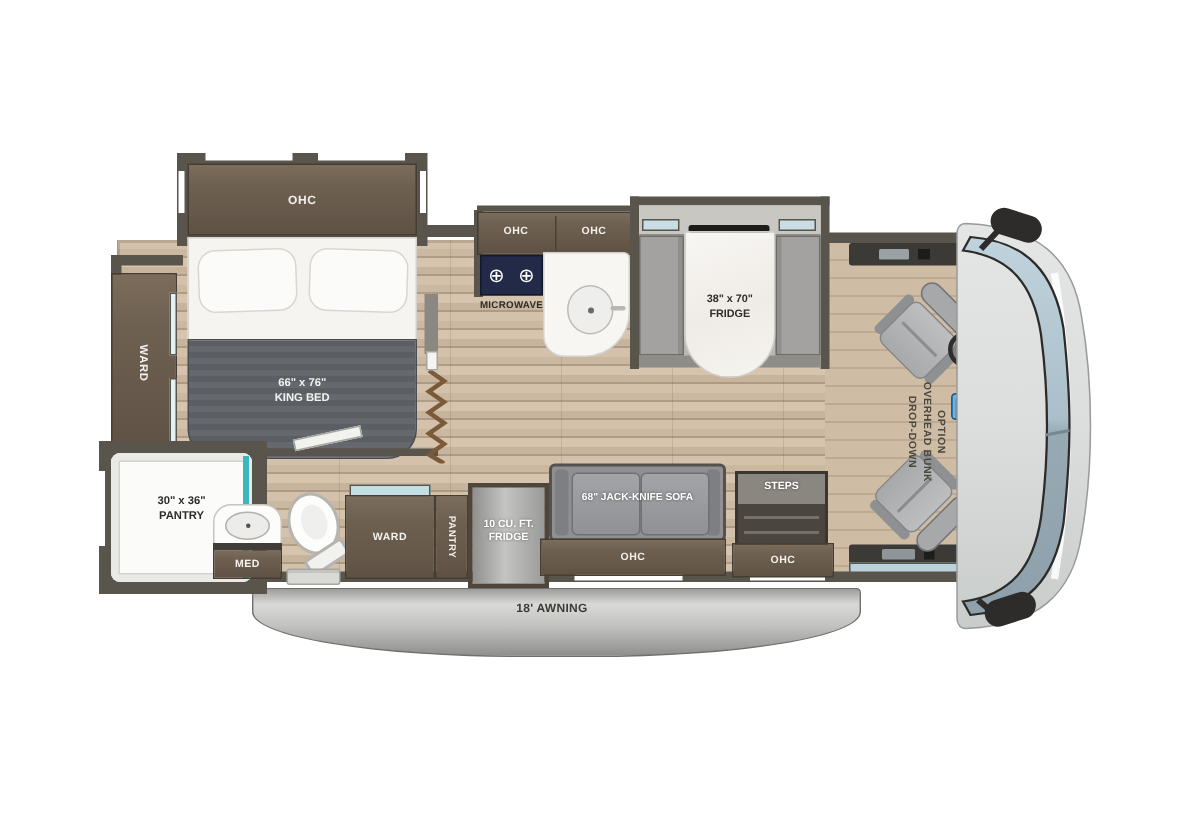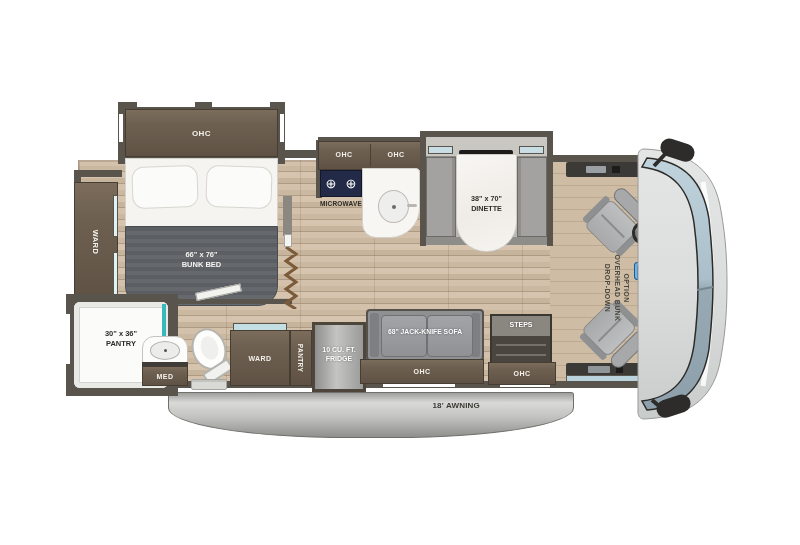--- a/index.html
+++ b/index.html
@@ -32,21 +32,21 @@
   .seat .armR{position:absolute;right:0;top:18px;width:7px;height:34px;border-radius:3px;background:#8e9092;}
 </style>
 </head>
 <body>
 
 <div id="stage">
 
   <div class="abs" style="left:168px;top:392px;width:404px;height:44px;
               background:linear-gradient(180deg,#9e9e9c 0%,#d9d9d7 22%,#c2c2c0 55%,#8f8f8d 100%);
               border:1px solid #6f6f6c;border-radius:3px 3px 180px 180px / 3px 3px 30px 30px;"></div>
-  <div class="abs dark-lbl" style="left:280px;top:401px;width:200px;font-size:8px;color:#3c3b36;text-align:right;">18' AWNING</div>
+  <div class="abs dark-lbl" style="left:268px;top:401px;width:200px;font-size:8px;color:#3c3b36;">18' AWNING</div>
 
   <div class="floor" style="left:78px;top:160px;width:566px;height:225px;"></div>
 
   <div class="abs" style="left:550px;top:162px;width:100px;height:221px;background:
        repeating-linear-gradient(180deg, rgba(0,0,0,0) 0 11px, rgba(110,85,60,.18) 11px 12px),#cfbca5;"></div>
 
   <div class="wall" style="left:74px;top:170px;width:48px;height:7px;"></div>
   <div class="wall" style="left:74px;top:170px;width:7px;height:132px;"></div>
   <div class="wall" style="left:281px;top:150px;width:42px;height:8px;"></div>
   <div class="wall" style="left:550px;top:155px;width:100px;height:7px;"></div>
@@ -64,21 +64,21 @@
   </div>
 
   <div class="abs" style="left:125px;top:158px;width:153px;height:74px;background:#f5f4f1;border:1px solid #d4d2cc;box-sizing:border-box;"></div>
   <div class="abs" style="left:132px;top:166px;width:64px;height:40px;border-radius:12px;background:#fbfbf9;border:1px solid #d8d6d0;transform:rotate(-2deg);"></div>
   <div class="abs" style="left:206px;top:166px;width:64px;height:40px;border-radius:12px;background:#fbfbf9;border:1px solid #d8d6d0;transform:rotate(2deg);"></div>
   <div class="abs" style="left:125px;top:226px;width:153px;height:80px;border-radius:0 0 20px 20px;
               background:repeating-linear-gradient(180deg,#5b5e62 0 4px,#65686c 4px 8px);
               border:1px solid #494c50;box-sizing:border-box;"></div>
   <div class="abs vflex" style="left:125px;top:248px;width:153px;height:24px;flex-direction:column;color:#f2f2f0;font-size:7.5px;line-height:1.35;">
     <span>66" x 76"</span>
-    <span>BUNK BED</span>
+    <span>KING BED</span>
   </div>
 
   <div class="cab" style="left:74px;top:182px;width:44px;height:120px;"></div>
   <div class="abs vflex vrot cab-lbl" style="left:51px;top:236px;width:90px;height:12px;font-size:7.5px;">WARD</div>
   <div class="glass" style="left:113px;top:195px;width:5px;height:42px;background:#e2f1f3;"></div>
   <div class="glass" style="left:113px;top:252px;width:5px;height:44px;background:#e2f1f3;"></div>
 
   <div class="wall" style="left:152px;top:299px;width:140px;height:5px;"></div>
   <div class="abs" style="left:196px;top:293px;width:44px;height:6px;background:#f2f2ef;border:1px solid #a5a39e;transform:rotate(-12deg);transform-origin:left center;"></div>
 
@@ -173,21 +173,21 @@
   <div class="glass" style="left:519px;top:146px;width:25px;height:8px;"></div>
   <div class="abs" style="left:459px;top:150px;width:54px;height:5px;background:#1c1c1a;border-radius:2px;"></div>
   <div class="abs dark-lbl" style="left:446px;top:161px;width:80px;font-size:7px;">39" TV</div>
   <div class="abs" style="left:426px;top:157px;width:30px;height:80px;background:#a3a2a0;border:1px solid #6e6c68;box-sizing:border-box;box-shadow:inset -3px 0 0 #918f8c;"></div>
   <div class="abs" style="left:517px;top:157px;width:30px;height:80px;background:#a3a2a0;border:1px solid #6e6c68;box-sizing:border-box;box-shadow:inset 3px 0 0 #918f8c;"></div>
   <div class="abs" style="left:426px;top:237px;width:121px;height:8px;background:#8f8d89;"></div>
   <div class="abs" style="left:456px;top:154px;width:61px;height:98px;border-radius:0 0 30px 30px;
               background:linear-gradient(160deg,#f8f6f3 0%,#efece7 55%,#f6f4f0 100%);border:1px solid #cfccc6;box-sizing:border-box;"></div>
   <div class="abs vflex" style="left:456px;top:190px;width:61px;height:28px;flex-direction:column;color:#2e2d29;font-size:7.2px;line-height:1.4;">
     <span>38" x 70"</span>
-    <span>DINETTE</span>
+    <span>FRIDGE</span>
   </div>
 
   <div class="abs" style="left:566px;top:162px;width:78px;height:15px;background:#3c3a36;border-radius:2px;">
     <div style="position:absolute;left:20px;top:4px;width:20px;height:7px;background:#9aa0a4;border-radius:1px;"></div>
     <div style="position:absolute;left:46px;top:4px;width:8px;height:7px;background:#1d1c1a;"></div>
   </div>
   <div class="abs" style="left:566px;top:363px;width:82px;height:13px;background:#3c3a36;border-radius:2px;">
     <div style="position:absolute;left:22px;top:3px;width:22px;height:7px;background:#8f9598;border-radius:1px;"></div>
     <div style="position:absolute;left:50px;top:3px;width:7px;height:7px;background:#1d1c1a;"></div>
   </div>

